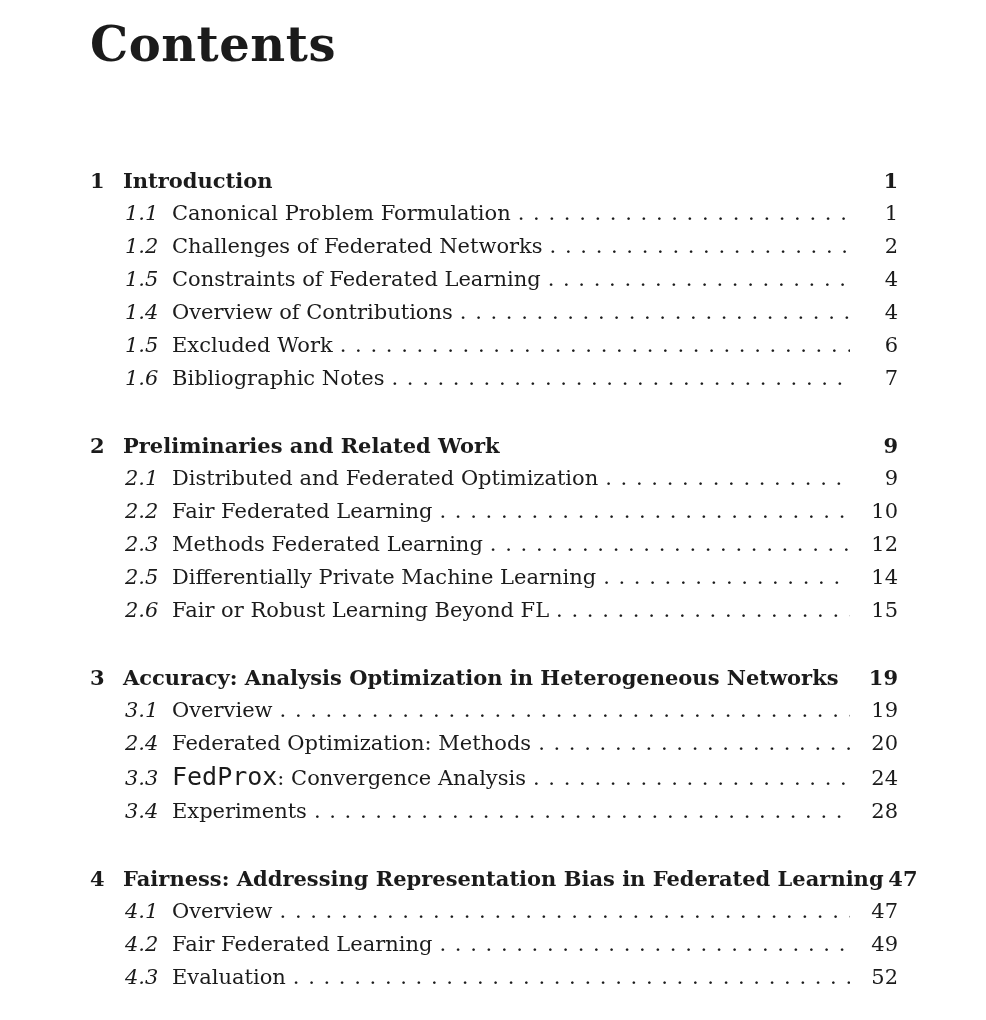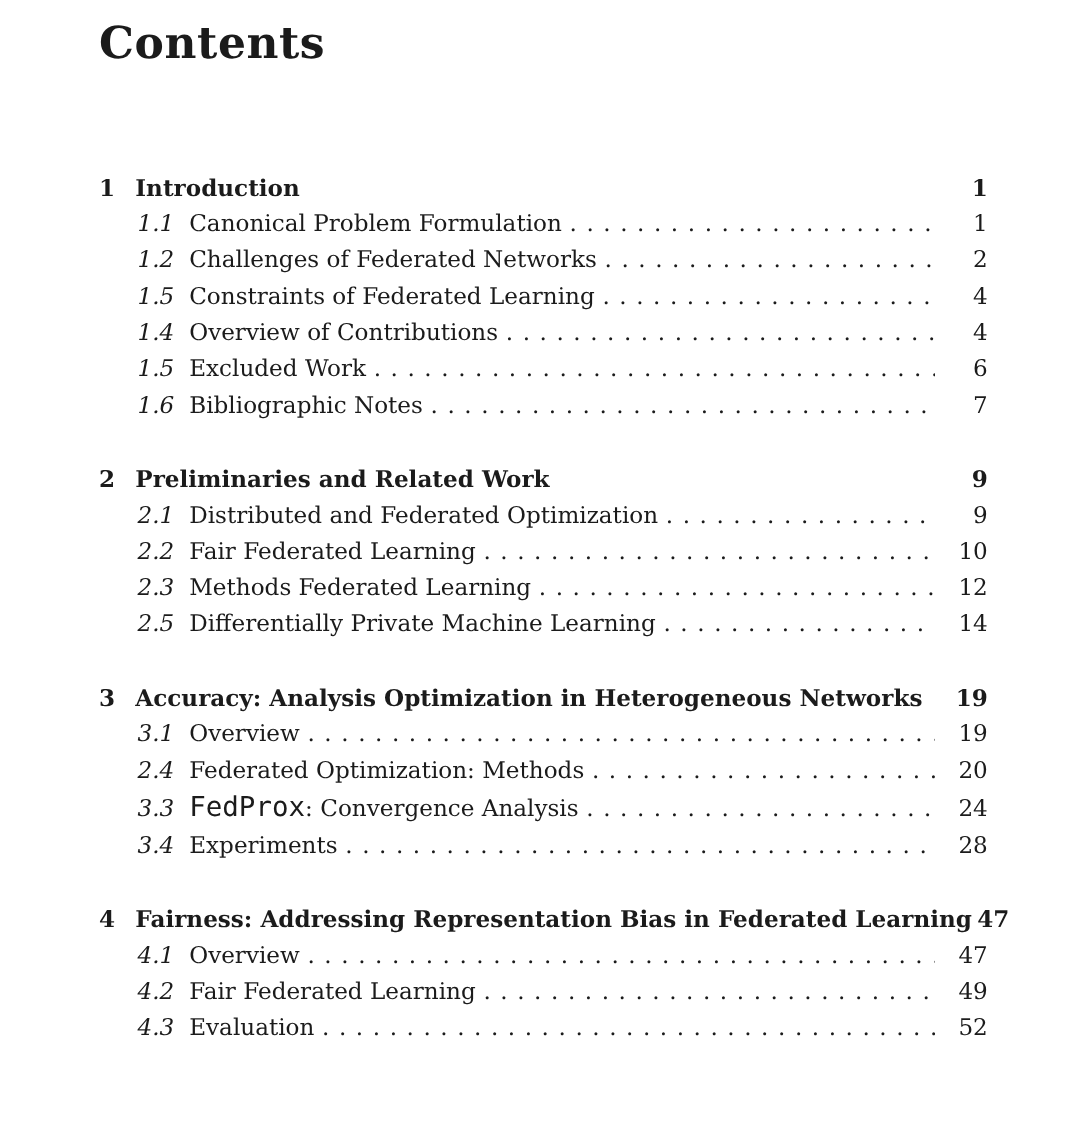--- a/index.html
+++ b/index.html
@@ -12,21 +12,21 @@
   }
   .page {
     box-sizing: border-box;
     width: 986px;
     height: 1020px;
     padding: 16px 88px 0 90px;
     font-family: "DejaVu Serif", "Liberation Serif", serif;
     color: #1b1b1b;
   }
   h1.contents-title {
-    font-size: 40px;
+    font-size: 48px;
     font-weight: bold;
     margin: 0 0 90px 0;
     line-height: 1.2;
     letter-spacing: 0.5px;
   }
   .toc {
     font-size: 21px;
   }
   .chapter {
     margin-bottom: 34px;
@@ -167,20 +167,26 @@
   </div>
 
 
   <div class="row section-row">
     <span class="sec-num">2.5</span>
     <span class="sec-title"><span class="sec-title-text">Differentially Private Machine Learning</span></span>
     <span class="dots"></span>
     <span class="page-num">14</span>
   </div>
 
+  <div class="row section-row">
+    <span class="sec-num">2.6</span>
+    <span class="sec-title"><span class="sec-title-text">Fair or Robust Learning Beyond FL</span></span>
+    <span class="dots"></span>
+    <span class="page-num">15</span>
+  </div>
 </div>
   </div>
 
   <div class="chapter">
     <div class="row chapter-row">
       <span class="ch-num">3</span>
       <span class="ch-title">Accuracy: Analysis Optimization in Heterogeneous Networks</span>
       <span class="spacer"></span>
       <span class="page-num">19</span>
     </div>

